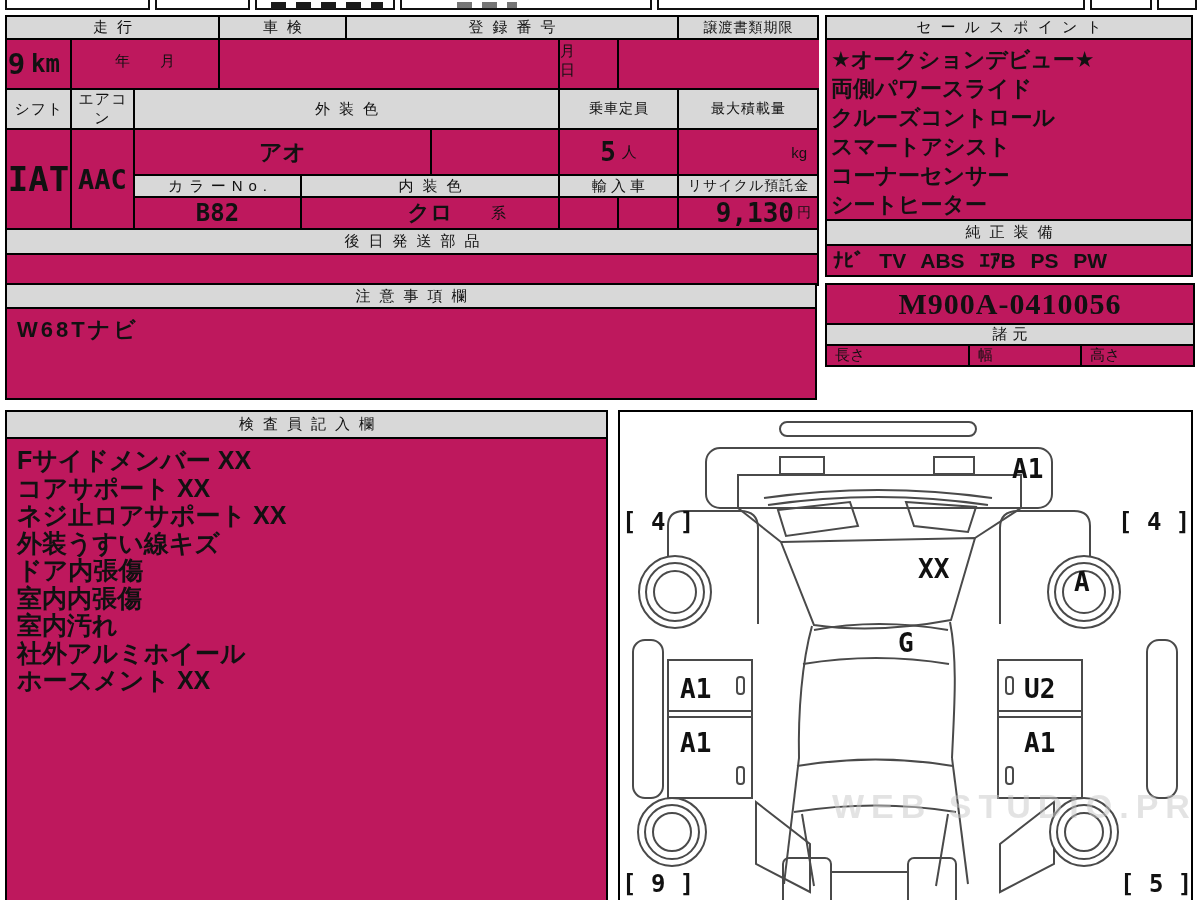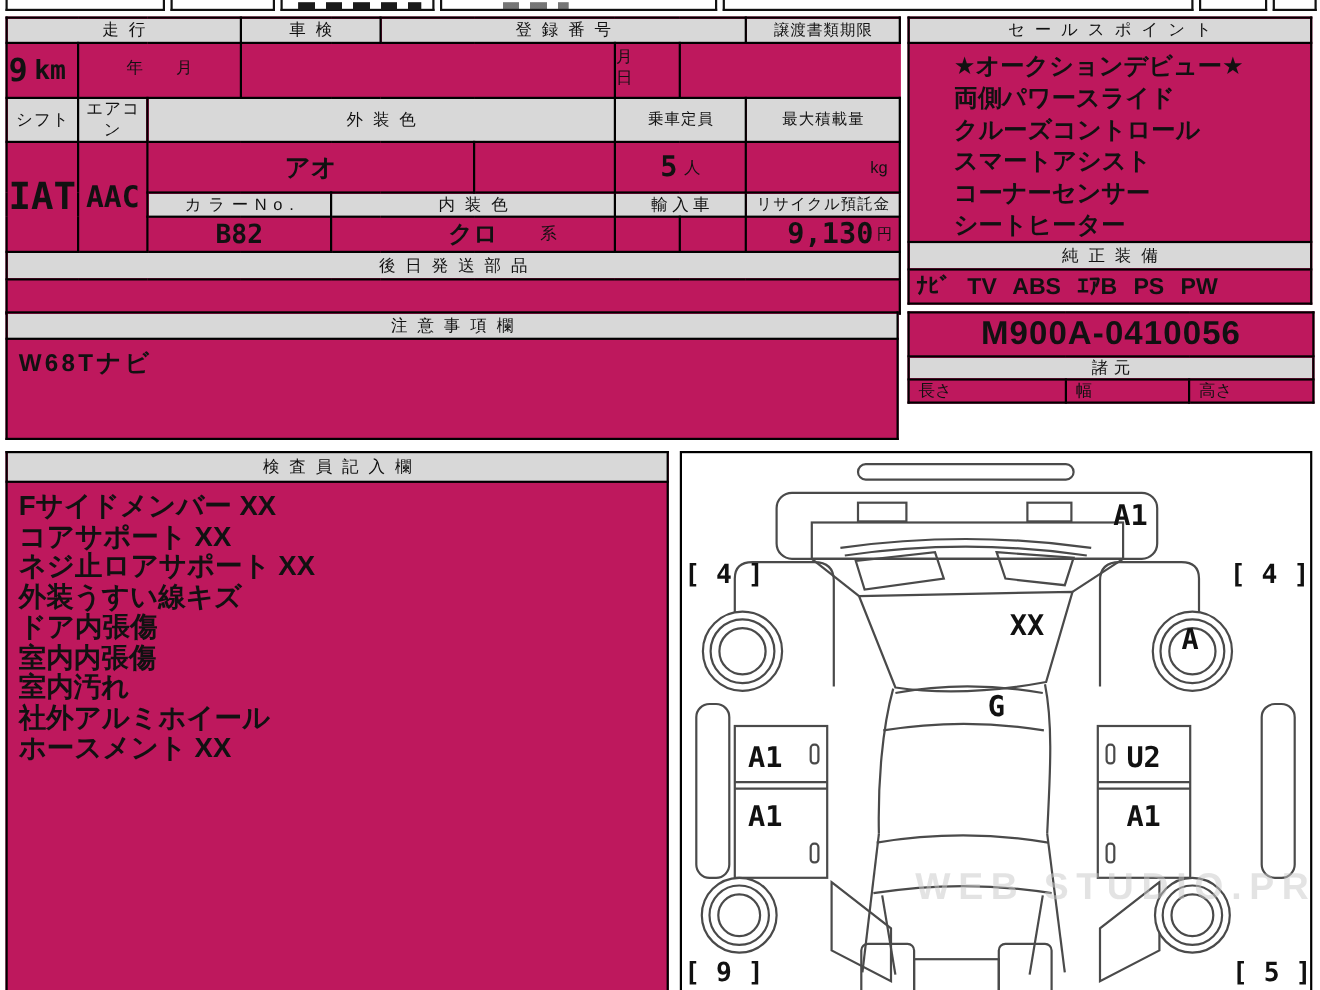--- a/index.html
+++ b/index.html
@@ -13,27 +13,27 @@
   td.hdr.tight{letter-spacing:1px;text-indent:1px;font-size:14px;}
   .big{font-weight:bold;font-size:26px;font-family:"DejaVu Sans Mono","Liberation Sans",monospace;}
   .cell-flex{display:flex;align-items:center;justify-content:center;height:100%;}
   .cell-right{display:flex;align-items:center;justify-content:flex-end;height:100%;padding-right:10px;box-sizing:border-box;}
   .cell-bottom{display:flex;align-items:flex-end;justify-content:center;height:100%;padding-bottom:6px;box-sizing:border-box;font-size:15px;}
   .unit{font-weight:normal;font-size:15px;font-family:"Liberation Sans",sans-serif;margin-left:6px;letter-spacing:0;}
   
   .frag{position:absolute;top:0;height:10px;border:2px solid #111;border-top:none;box-sizing:border-box;background:#fff;}
   .smudge{position:absolute;top:2px;height:7px;background:repeating-linear-gradient(90deg,#1a1a1a 0 15px,transparent 15px 25px);}
   
-  .sales-line{font-weight:bold;font-size:22px;line-height:29px;padding-left:4px;white-space:nowrap;margin-left:36px;}
+  .sales-line{font-weight:bold;font-size:22px;line-height:29px;padding-left:4px;white-space:nowrap;}
   .equip{font-weight:bold;font-size:21px;padding-left:6px;word-spacing:9px;white-space:nowrap;}
   
   .note-text{font-weight:bold;font-size:22px;letter-spacing:3px;padding:6px 10px;}
   .insp-line{font-weight:bold;font-size:25px;line-height:27.5px;white-space:nowrap;}
   
-  .chassis-val{font-weight:bold;font-size:30px;letter-spacing:1px;font-family:Liberation Sans, sans-serif;text-align:center;}
+  .chassis-val{font-weight:bold;font-size:30px;letter-spacing:1px;font-family:Liberation Serif, serif;text-align:center;}
   .dim-label{font-size:15px;padding-left:8px;}
   
   #diagram-box{position:absolute;left:618px;top:410px;width:575px;height:495px;border:2px solid #000;box-sizing:border-box;background:#fff;overflow:hidden;}
   .dlabel{position:absolute;font-weight:bold;font-size:26px;font-family:"DejaVu Sans Mono","Liberation Sans",monospace;white-space:nowrap;}
   .dlabel.brk{font-size:24px;}
   #watermark{position:absolute;left:212px;top:375px;font-size:34px;font-weight:bold;color:#c9c9c9;opacity:.5;letter-spacing:7px;white-space:nowrap;}
   .kurokei{position:relative;}
   .kurokei .suffix{position:absolute;right:52px;top:50%;transform:translateY(-50%);font-weight:normal;font-size:15px;font-family:"Liberation Sans",sans-serif;}
 </style>
 </head>

